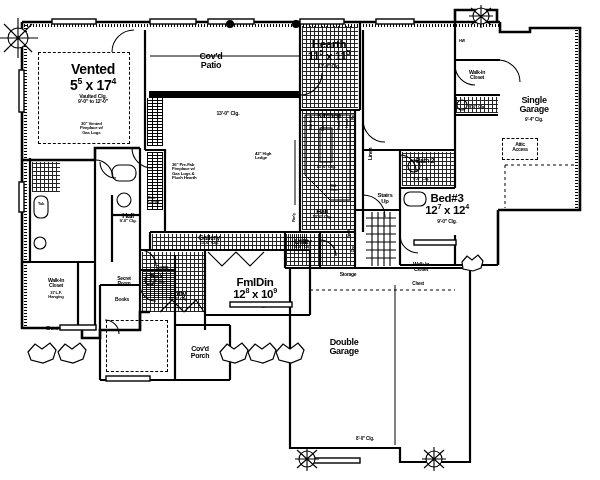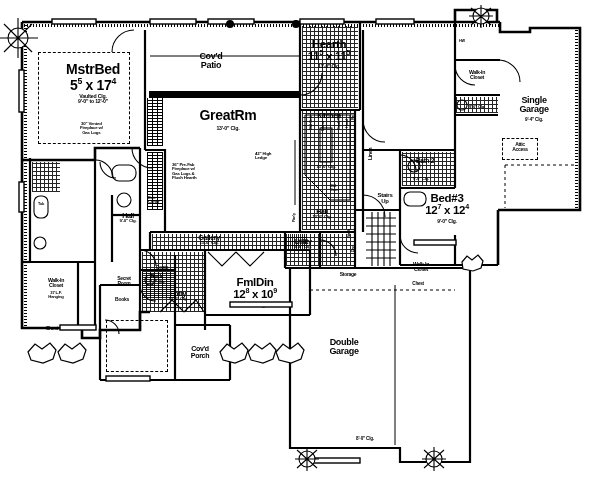--- a/index.html
+++ b/index.html
@@ -150,30 +150,29 @@
 
   <div class="dash" style="left:38px;top:52px;width:92px;height:92px;"></div>
   <div class="dash" style="left:106px;top:320px;width:62px;height:52px;"></div>
   <div class="dash" style="left:502px;top:138px;width:36px;height:22px;"></div>
 
   <div class="stipv" style="left:24px;top:24px;width:3px;height:302px;"></div>
   <div class="stip" style="left:24px;top:24px;width:476px;height:3px;"></div>
   <div class="stipv" style="left:575px;top:30px;width:3px;height:178px;"></div>
 
   <div class="rm big" style="left:48px;top:62px;width:90px;">
-    <div class="nm">MstrBed</div>
+    <div class="nm">Vented</div>
     <div class="dim">
       <span>5</span><sup>5</sup> x <span>17</span><sup>4</sup>
     </div>
     <div class="clg" style="margin-top:2px">Vaulted Clg.</div>
     <div class="clg">9'-0" to 12'-0"</div>
   </div>
 
   <div class="rm big" style="left:178px;top:108px;width:100px;">
-    <div class="nm">GreatRm</div>
     <div class="clg" style="margin-top:3px">13'-0" Clg.</div>
   </div>
 
   <div class="rm med" style="left:300px;top:38px;width:58px;">
     <div class="nm">Hearth</div>
     <div class="dim">
       <span>11</span><sup>5</sup> x <span>11</span><sup>5</sup>
     </div>
     <div class="clg" style="margin-top:2px">13'-0" Clg.</div>
   </div>

